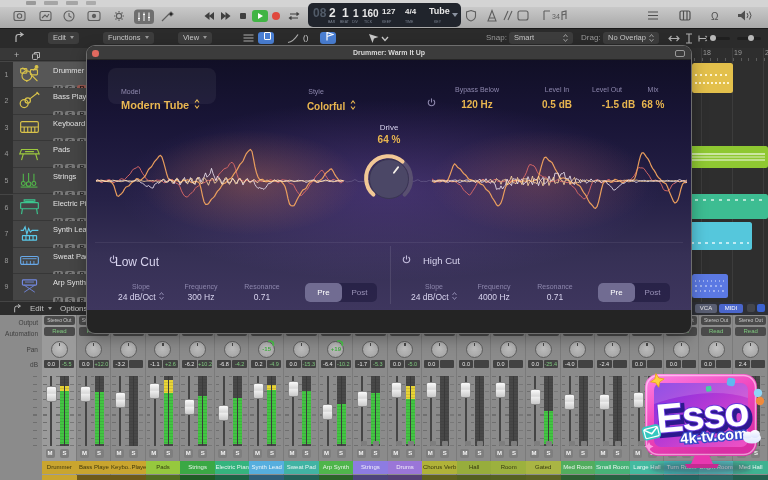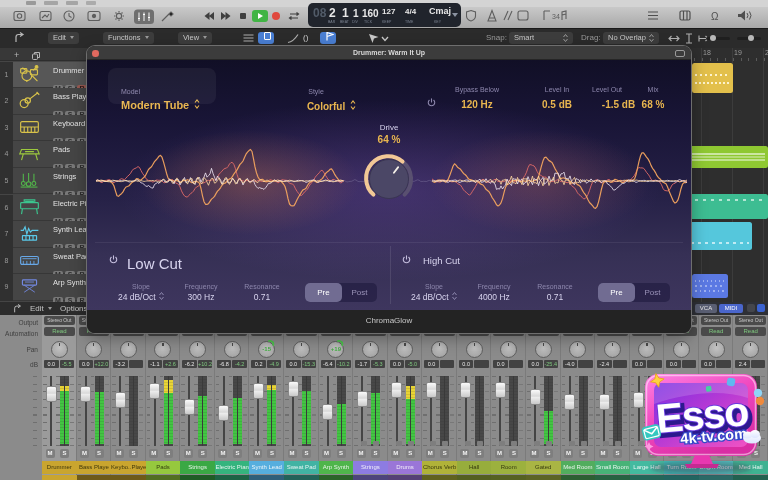--- a/index.html
+++ b/index.html
@@ -160,21 +160,21 @@
  <span class="b2" style="left:45px">1</span>
       <span class="b2" style="left:54px">160</span>
  <span class="sub" style="left:20px">BAR</span>
       <span class="sub" style="left:32px">BEAT</span>
       <span class="sub" style="left:44px">DIV</span>
       <span class="sub" style="left:56px">TICK</span>
  <span style="position:absolute;left:74px;top:4px;font-size:8px;font-weight:bold">127</span>
  <span class="sub" style="left:74px">KEEP</span>
  <span style="position:absolute;left:97px;top:4px;font-size:8px;font-weight:bold">4/4</span>
  <span class="sub" style="left:97px">TIME</span>
- <span style="position:absolute;left:121px;top:3px;font-size:9px;font-weight:bold">Cmaj</span>
+ <span style="position:absolute;left:121px;top:3px;font-size:9px;font-weight:bold">Tube</span>
  <span class="sub" style="left:126px">KEY</span>
  <span style="position:absolute;left:144px;top:10px;width:0;height:0;border-left:3px solid transparent;border-right:3px solid transparent;border-top:4px solid #8a92a0"></span>
 </div>
 
 <svg class="isvg" style="left:466px;top:9px" width="300" height="14" viewBox="0 0 300 14">
 <g stroke="#5e5e5e" fill="none" stroke-width="1.1">
 <path d="M5 1.5 L9.5 3 L9.5 7 Q9.5 10.5 5 12 Q0.5 10.5 0.5 7 L0.5 3 Z"></path>
 <path d="M22 12 L26 1.5 L30 12 Z M23 9 L29 9"></path>
 <path d="M38 11 L42 2 M42 11 L46 2"></path>
 <rect x="52" y="2" width="10" height="9" rx="2"></rect>
@@ -1008,21 +1008,21 @@
   <div class="pval" style="left:272px;top:74px;width:60px;text-align:center">64 %</div>
 
   <div class="divh"></div>
   <div class="divv"></div>
 
   <div class="pwr" style="left:22px;top:195px">
           <svg viewBox="0 0 10 10" width="9" height="9">
             <path d="M5 1 L5 4.5 M2.5 2.5 A3.6 3.6 0 1 0 7.5 2.5" stroke="#c5bede" stroke-width="1.2" fill="none" stroke-linecap="round"></path>
           </svg>
         </div>
-  <div class="plab pwht" style="left:40px;top:195px;font-size:15px">Low Cut</div>
+  <div class="plab pwht" style="left:28px;top:195px;font-size:12px">Low Cut</div>
   <div class="plab" style="left:34px;top:223px;width:40px;text-align:center">Slope</div>
   <div class="pval pwht" style="left:23px;top:232px;width:62px;text-align:center;font-size:8.5px;font-weight:normal">24 dB/Oct <svg width="5" height="8" viewBox="0 0 5 8" style="margin-left:1px">
             <path d="M0.5 3 L2.5 0.5 L4.5 3 M0.5 5 L2.5 7.5 L4.5 5" stroke="#8d87ad" fill="none" stroke-width="1"></path>
           </svg></div>
   <div class="plab" style="left:89px;top:223px;width:50px;text-align:center">Frequency</div>
   <div class="pval pwht" style="left:89px;top:232px;width:50px;text-align:center;font-size:8.5px;font-weight:normal">300 Hz</div>
   <div class="plab" style="left:150px;top:223px;width:50px;text-align:center">Resonance</div>
   <div class="pval pwht" style="left:150px;top:232px;width:50px;text-align:center;font-size:8.5px;font-weight:normal">0.71</div>
   <div class="prepost" style="left:218px">
           <div class="prebtn">Pre</div>
@@ -1046,21 +1046,20 @@
   <div class="prepost" style="left:511px">
           <div class="prebtn">Pre</div>
           <div class="postbtn">Post</div>
         </div>
  </div>
  <div id="ptitle">
   <div class="dot"></div>
   <div class="t">Drummer: Warm It Up</div>
   <div class="ric"></div>
  </div>
- <div id="pfoot">ChromaGlow</div>
 </div>
 
 <svg class="wm" width="130" height="116" viewBox="0 0 130 116">
 <defs>
 <linearGradient id="gF" x1="0" y1="0" x2="0.55" y2="1">
  <stop offset="0" stop-color="#ff82e4"></stop>
           <stop offset="0.5" stop-color="#f048be"></stop>
           <stop offset="1" stop-color="#d92ea4"></stop>
 </linearGradient>
 <linearGradient id="gS" x1="0" y1="0" x2="0.95" y2="1">

